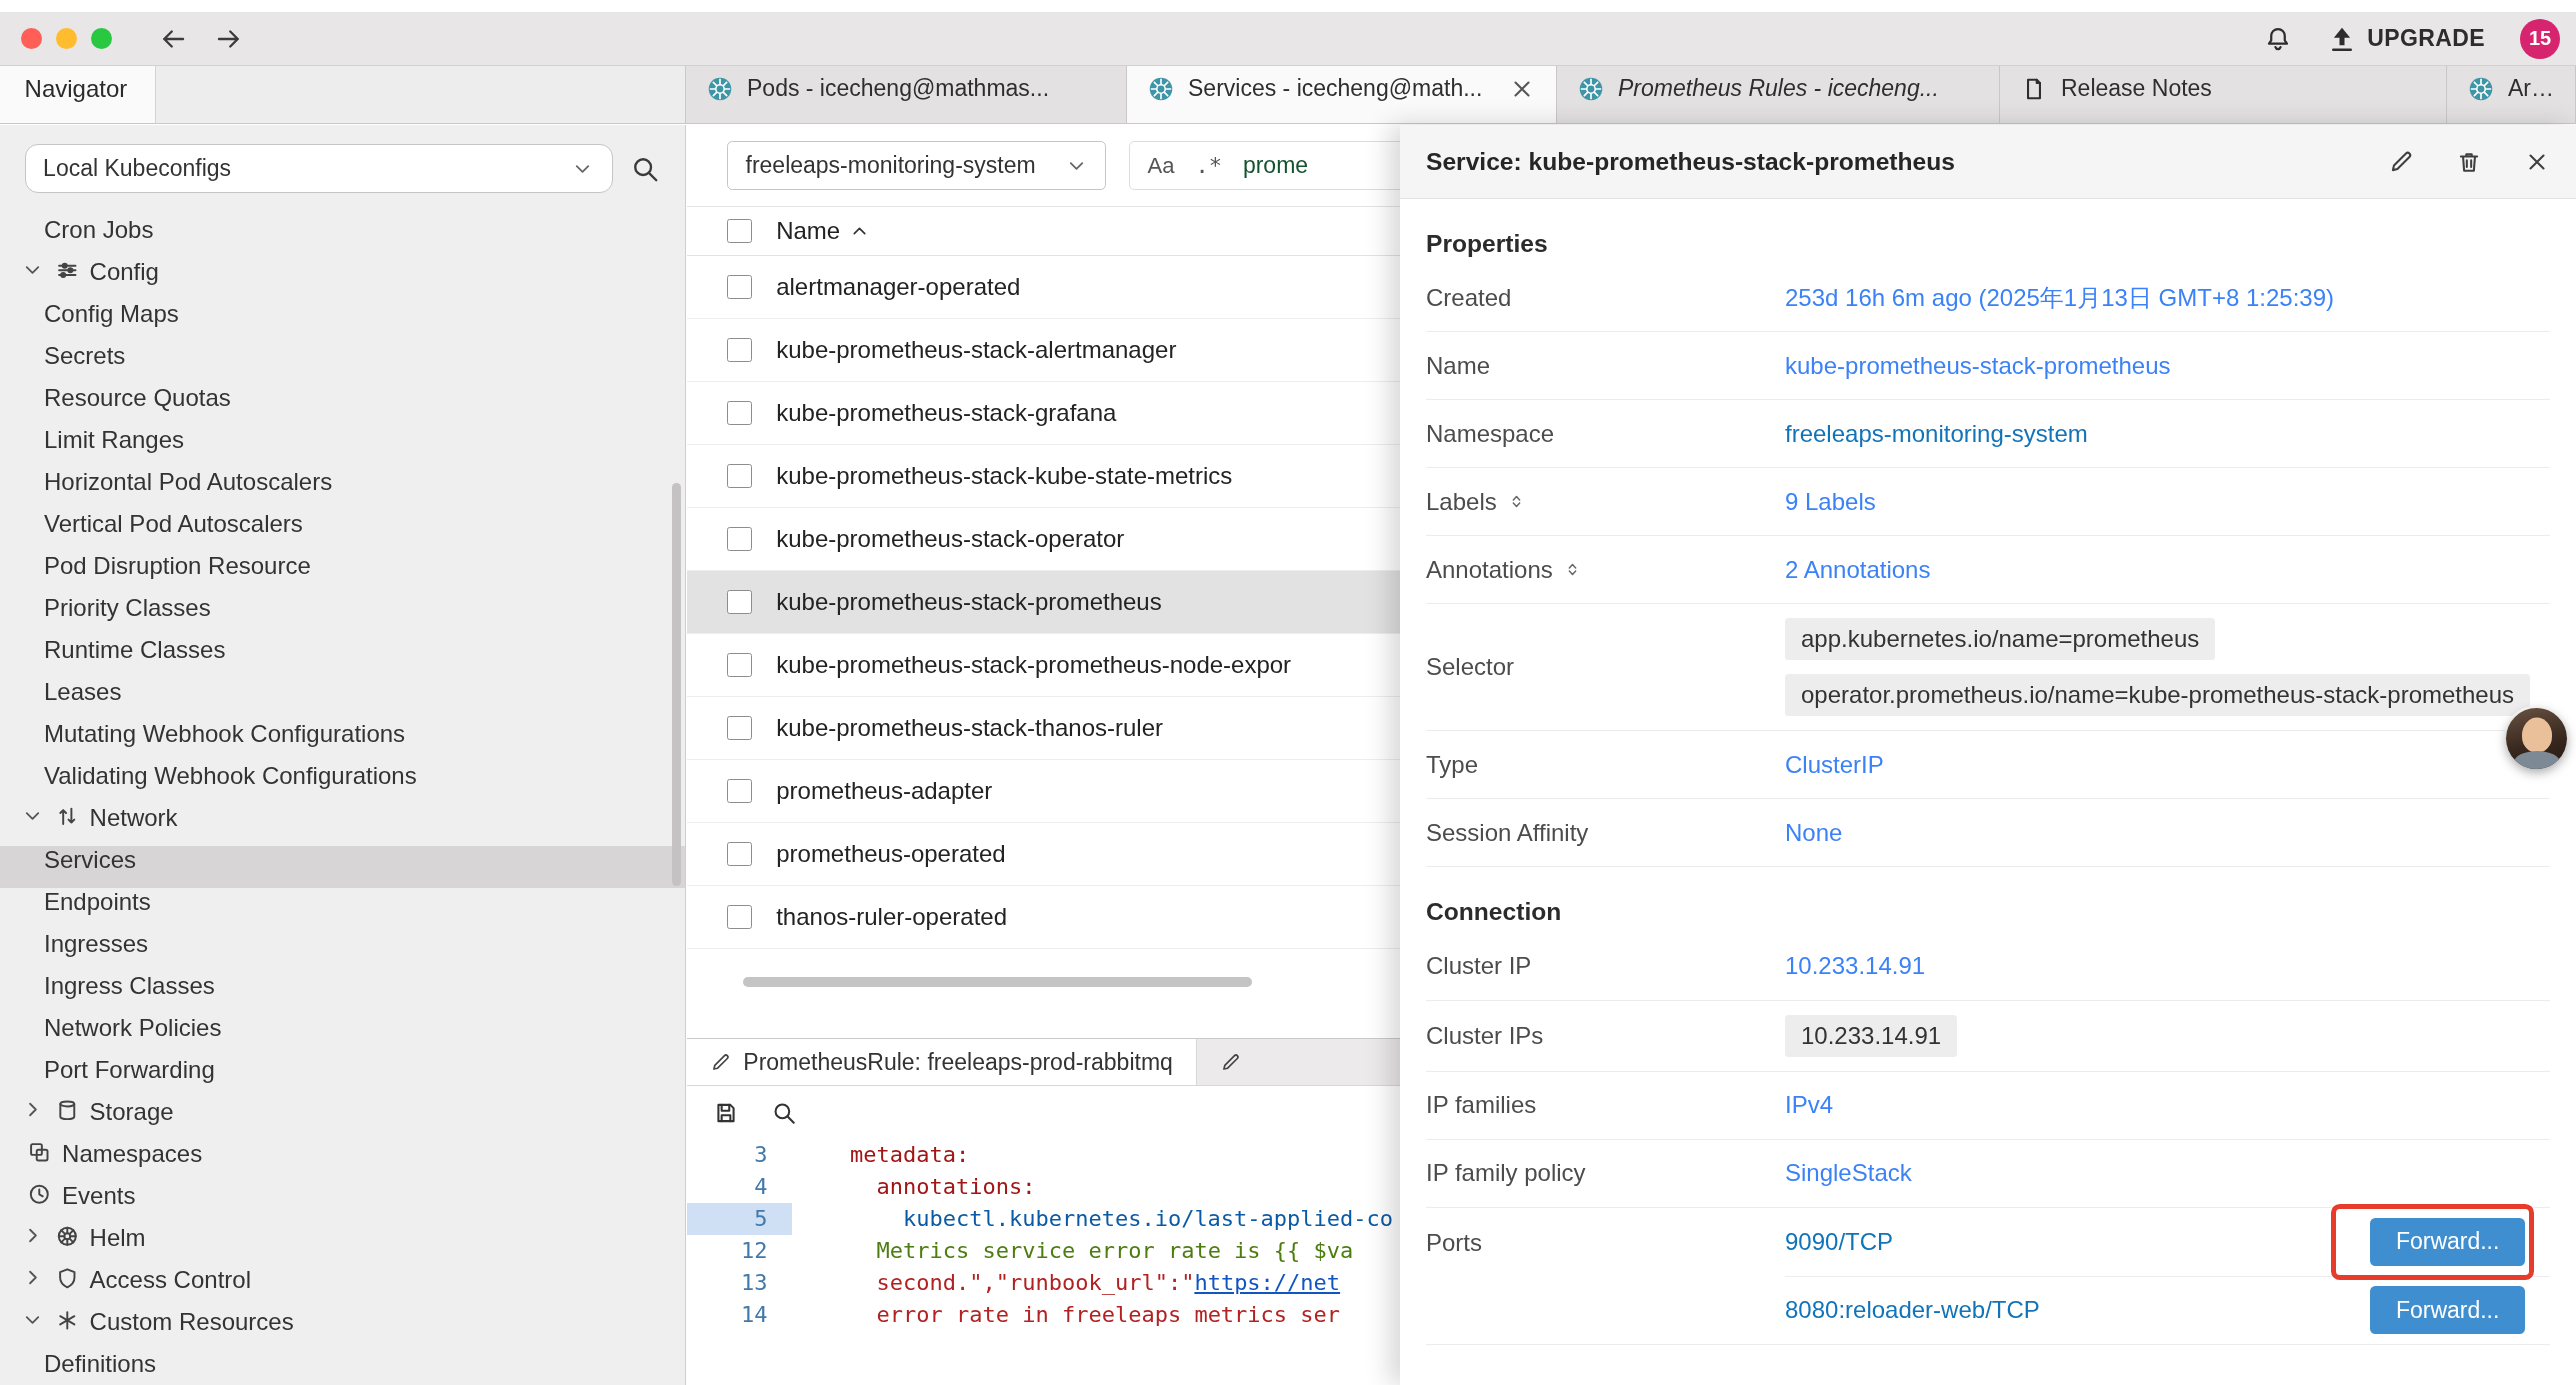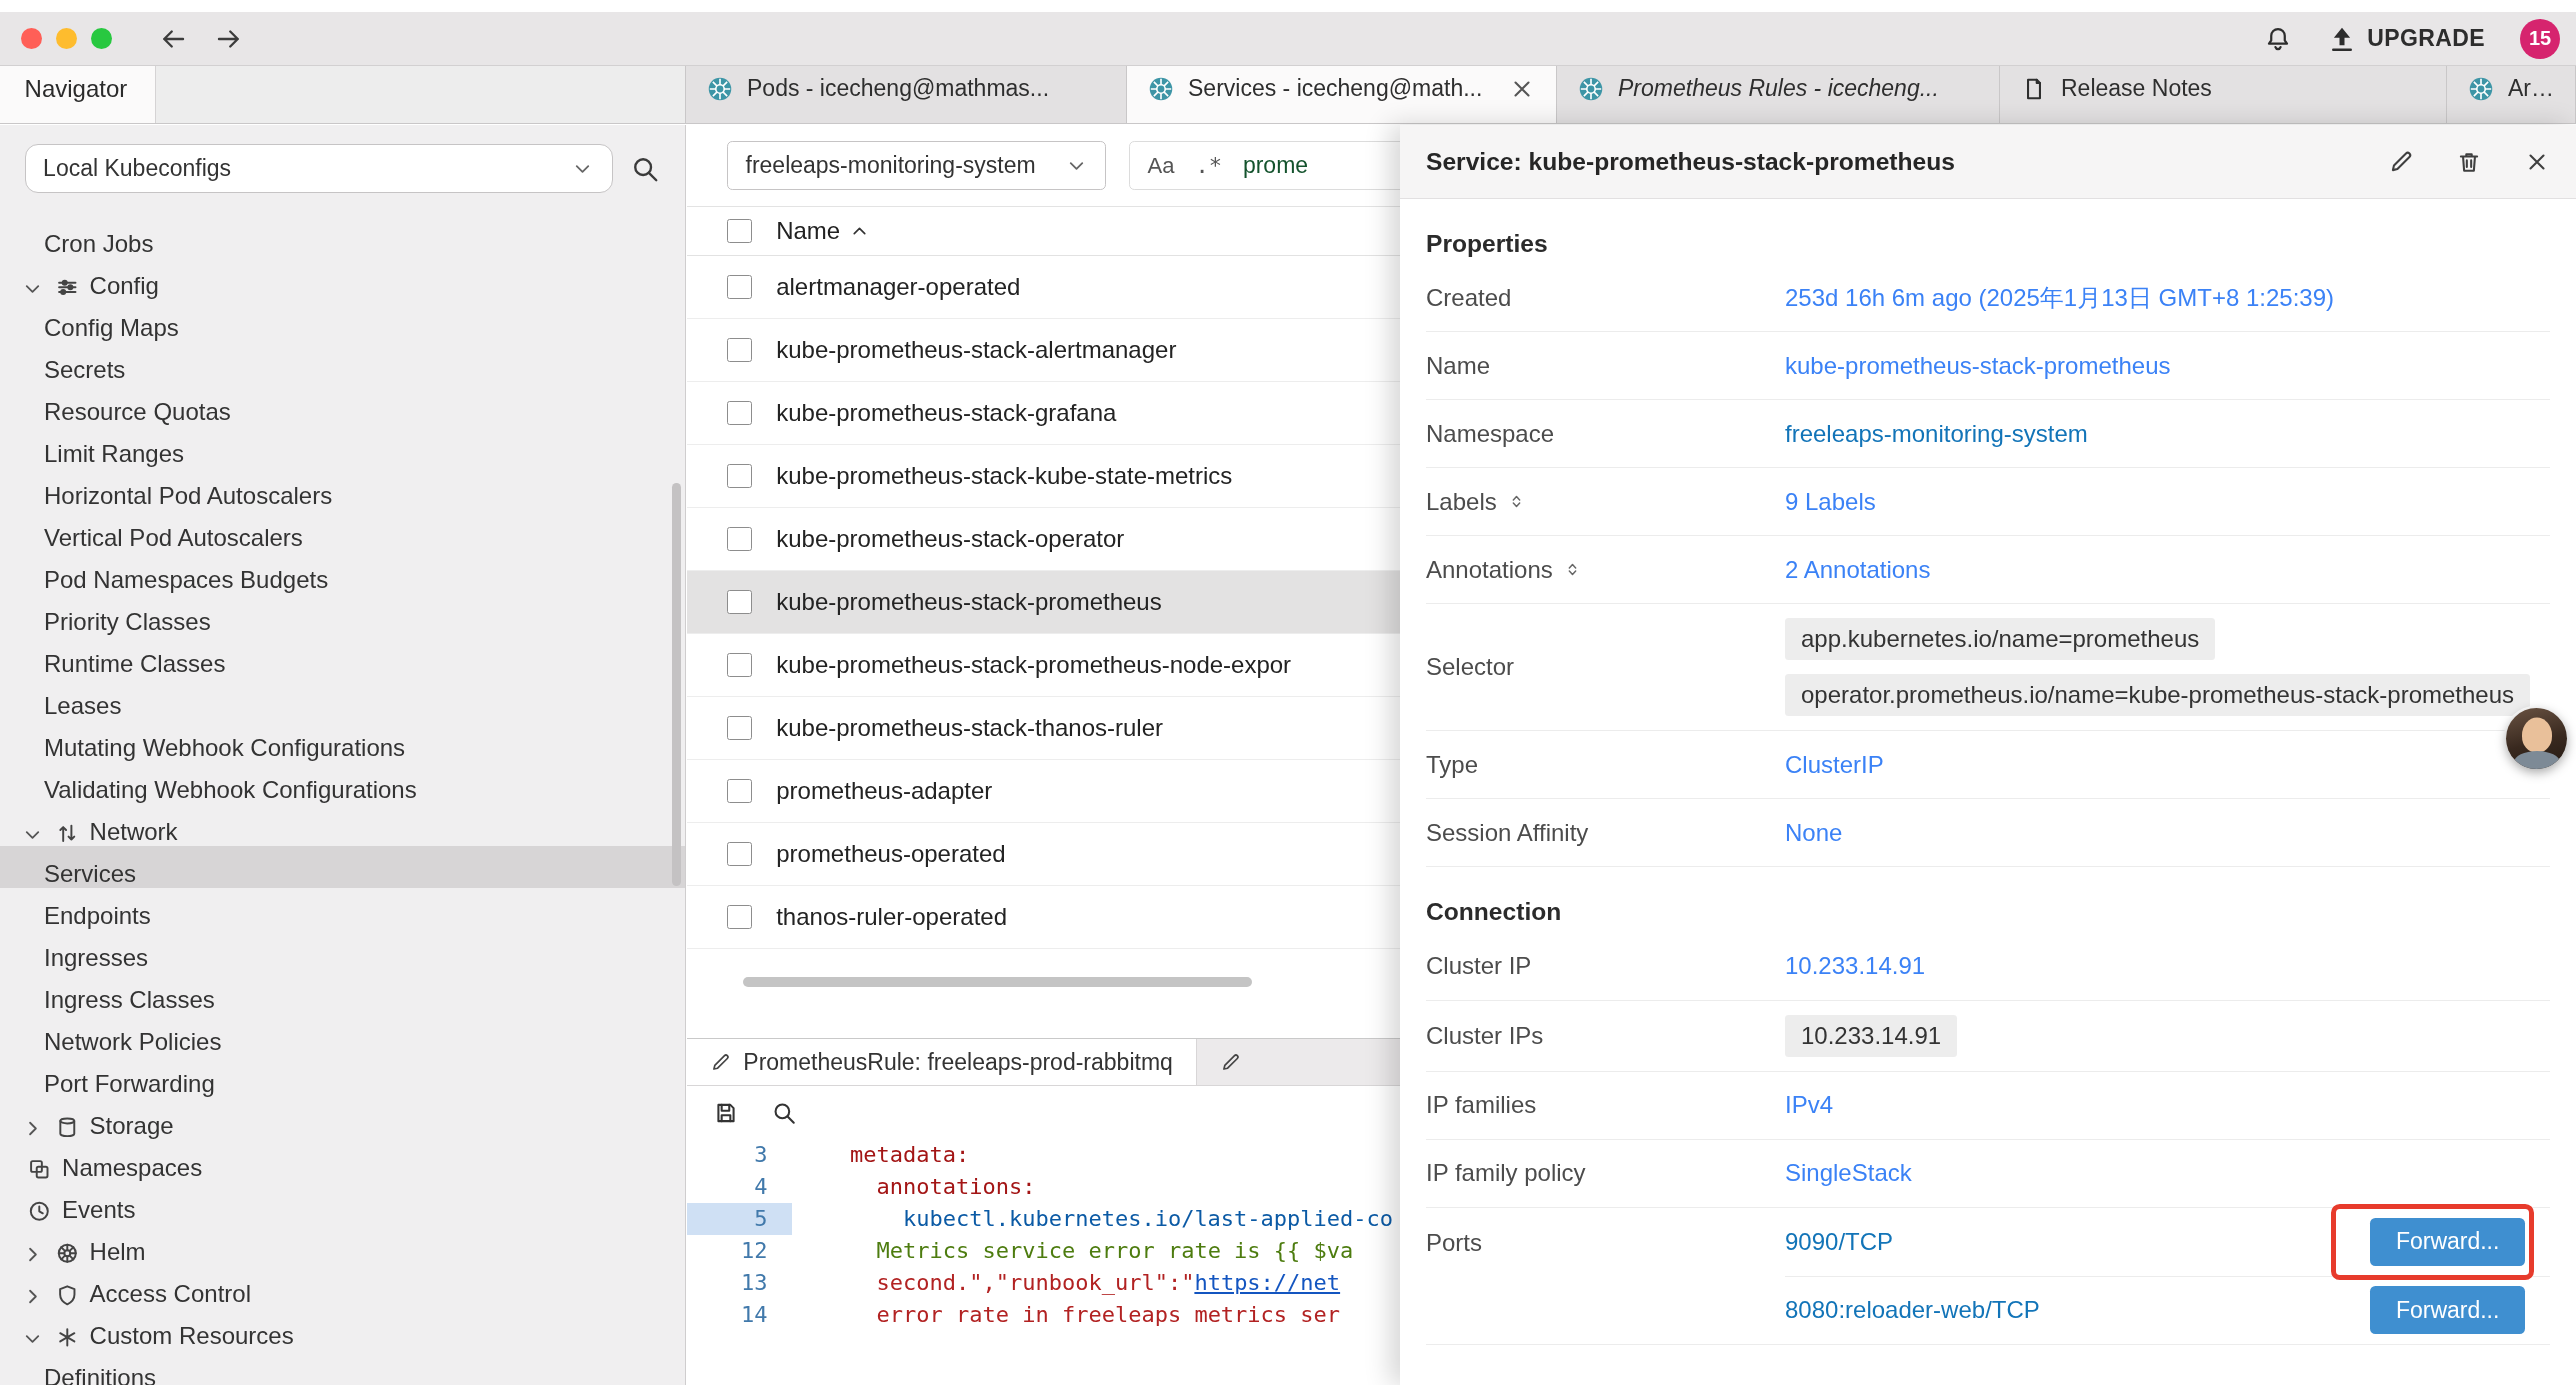--- a/index.html
+++ b/index.html
@@ -40,21 +40,21 @@
   .tab:nth-child(4){width:447px}
   .tab:nth-child(5){flex:1;min-width:0}
 
   
   .sidebar{position:absolute;left:0;top:125px;bottom:0;width:686px;background:#f0eff0;border-right:0.9px solid #cfcdce;z-index:2}
   .sidebar-controls{display:flex;align-items:center;gap:17.5px;padding:19px 24.6px 12.3px}
   .kube-select{flex:1;height:49px;background:#fff;border:0.9px solid #c6c4c5;border-radius:13px;display:flex;align-items:center;padding:0 17.5px;color:#333;font-size:23px}
   .kube-select .ico{margin-left:auto;width:23px;height:23px;color:#666}
   .side-search{width:30px;height:30px;color:#3a3a3a}
   .tree{position:absolute;top:91px;left:0;right:0;bottom:0;overflow:hidden}
-  .titem{height:42px;display:flex;align-items:flex-end;color:#333;font-size:24px;gap:10.5px}
+  .titem{height:42px;display:flex;align-items:flex-start;color:#333;font-size:24px;gap:10.5px}
   .titem.child{padding-left:44px}
   .titem.group{padding-left:21px}
   .titem.group.noch{padding-left:27px}
   .titem .chev{width:23px;height:23px;color:#555;flex-shrink:0}
   .titem .gico{width:24.6px;height:24.6px;color:#444;flex-shrink:0}
   .titem.selected{background:#d7d5d6}
   .side-scrollbar{position:absolute;right:4.4px;top:358px;height:403px;width:8.8px;background:#c4c2c3;border-radius:4.4px;z-index:3}
 
   
   .content{position:absolute;left:687px;top:125px;right:0;bottom:0;background:#fff;z-index:1}
@@ -283,21 +283,21 @@
         <div class="titem child">
           <span>Limit Ranges</span>
         </div>
         <div class="titem child">
           <span>Horizontal Pod Autoscalers</span>
         </div>
         <div class="titem child">
           <span>Vertical Pod Autoscalers</span>
         </div>
         <div class="titem child">
-          <span>Pod Namespaces Budgets</span>
+          <span>Pod Disruption Resource</span>
         </div>
         <div class="titem child">
           <span>Priority Classes</span>
         </div>
         <div class="titem child">
           <span>Runtime Classes</span>
         </div>
         <div class="titem child">
           <span>Leases</span>
         </div>

